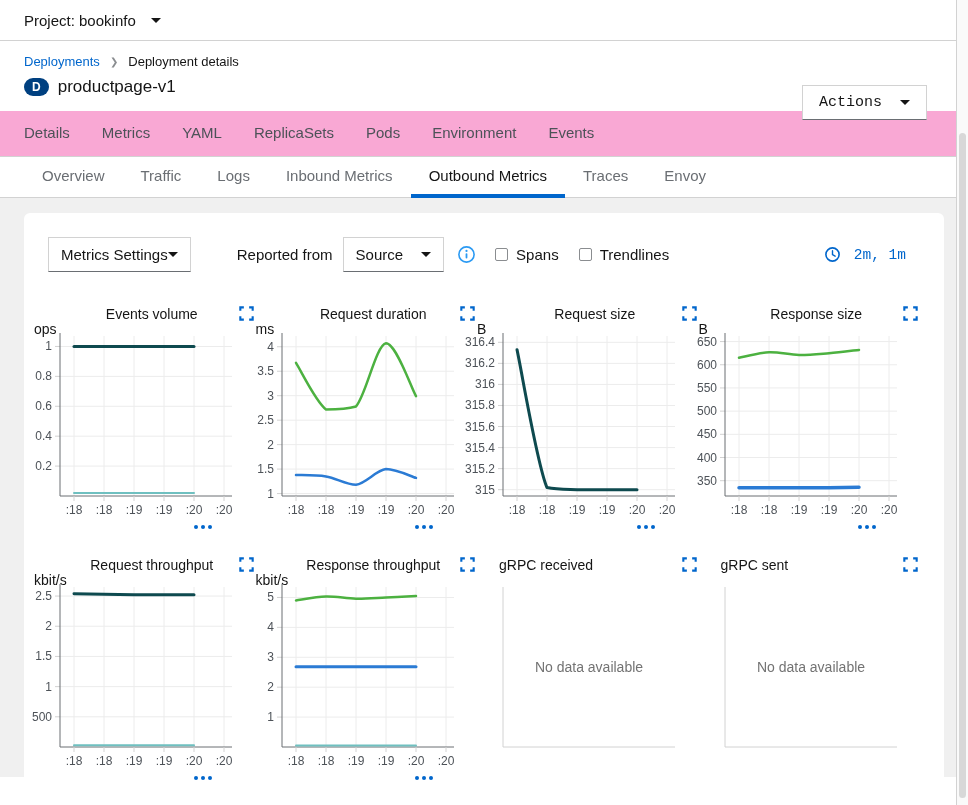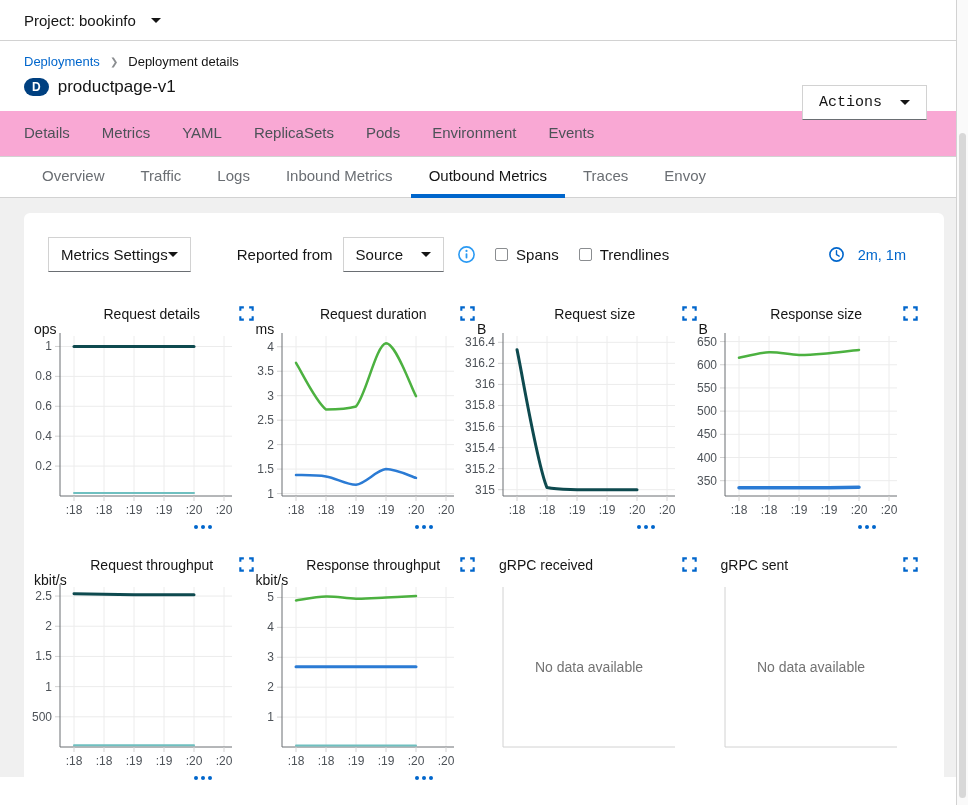--- a/index.html
+++ b/index.html
@@ -41,21 +41,21 @@
   
   .toolbar { display:flex; align-items:center; font-size:15px; }
   .pf-select { background:#fff; border:1px solid #d2d2d2; border-bottom-color:#6a6e73;
     padding:8px 12px; display:flex; align-items:center; cursor:pointer; }
   .pf-select .caret-down { margin-left:0; }
   .reported-label { margin:0 10px 0 46px; }
   .info-btn { background:none; border:none; padding:0; margin-left:14px; cursor:pointer; display:flex; }
   .check { display:flex; align-items:center; gap:8px; margin-left:20px; cursor:pointer; }
   .checkbox { width:13px; height:13px; border:1px solid #8a8d90; border-radius:2px; background:#fff; }
   .duration { margin-left:auto; margin-right:14px; color:#0066cc; font-size:14.5px;
-    display:flex; align-items:flex-start; gap:14px; cursor:pointer; }
+    display:flex; align-items:flex-start; gap:14px; cursor:pointer;font-family:Liberation Mono, monospace; }
   
   .charts { display:grid; grid-template-columns:repeat(4,1fr); column-gap:14px; row-gap:24px; margin-top:34px; }
   .chart-slot { position:relative; }
   .chart-head { position:relative; text-align:center; font-size:14px; height:22px; color:#151515; }
   .expand-btn { position:absolute; right:2px; top:0; background:none; border:none; padding:0; cursor:pointer; }
   .chart-body { position:relative; height:190px; }
   .chart-body svg { overflow:visible; display:block; }
   .unit-label { position:absolute; top:-7px; left:-14px; font-size:14px; color:#151515; }
   .dots { display:flex; gap:3px; justify-content:flex-end; margin:7px 44px 0 0; height:8px; cursor:pointer; }
   .dots span { width:4px; height:4px; border-radius:50%; background:#0066cc; }
@@ -143,21 +143,21 @@
           <path d="M7.5 3.8 V7.7 L10.1 9.2" fill="none" stroke="#0066cc" stroke-width="1.4" stroke-linecap="round"></path>
         </svg>
         <span>2m, 1m</span>
       </div>
     </div>
 
     <div class="charts">
 
       <div class="chart-slot">
         <div class="chart-head">
-          <span>Request details</span>
+          <span>Events volume</span>
           <button class="expand-btn">
             <svg width="15" height="15" viewBox="0 0 17 17">
                 <path d="M1.5 5.5 V1.5 H5.5 M11.5 1.5 H15.5 V5.5 M15.5 11.5 V15.5 H11.5 M5.5 15.5 H1.5 V11.5" fill="none" stroke="#0066cc" stroke-width="2.4"></path>
               </svg>
           </button>
         </div>
         <div class="chart-body">
           <span class="unit-label">ops</span>
         <svg width="207" height="190">
               <line x1="26" y1="8" x2="26" y2="168" stroke="#ececec" stroke-width="1"></line>

